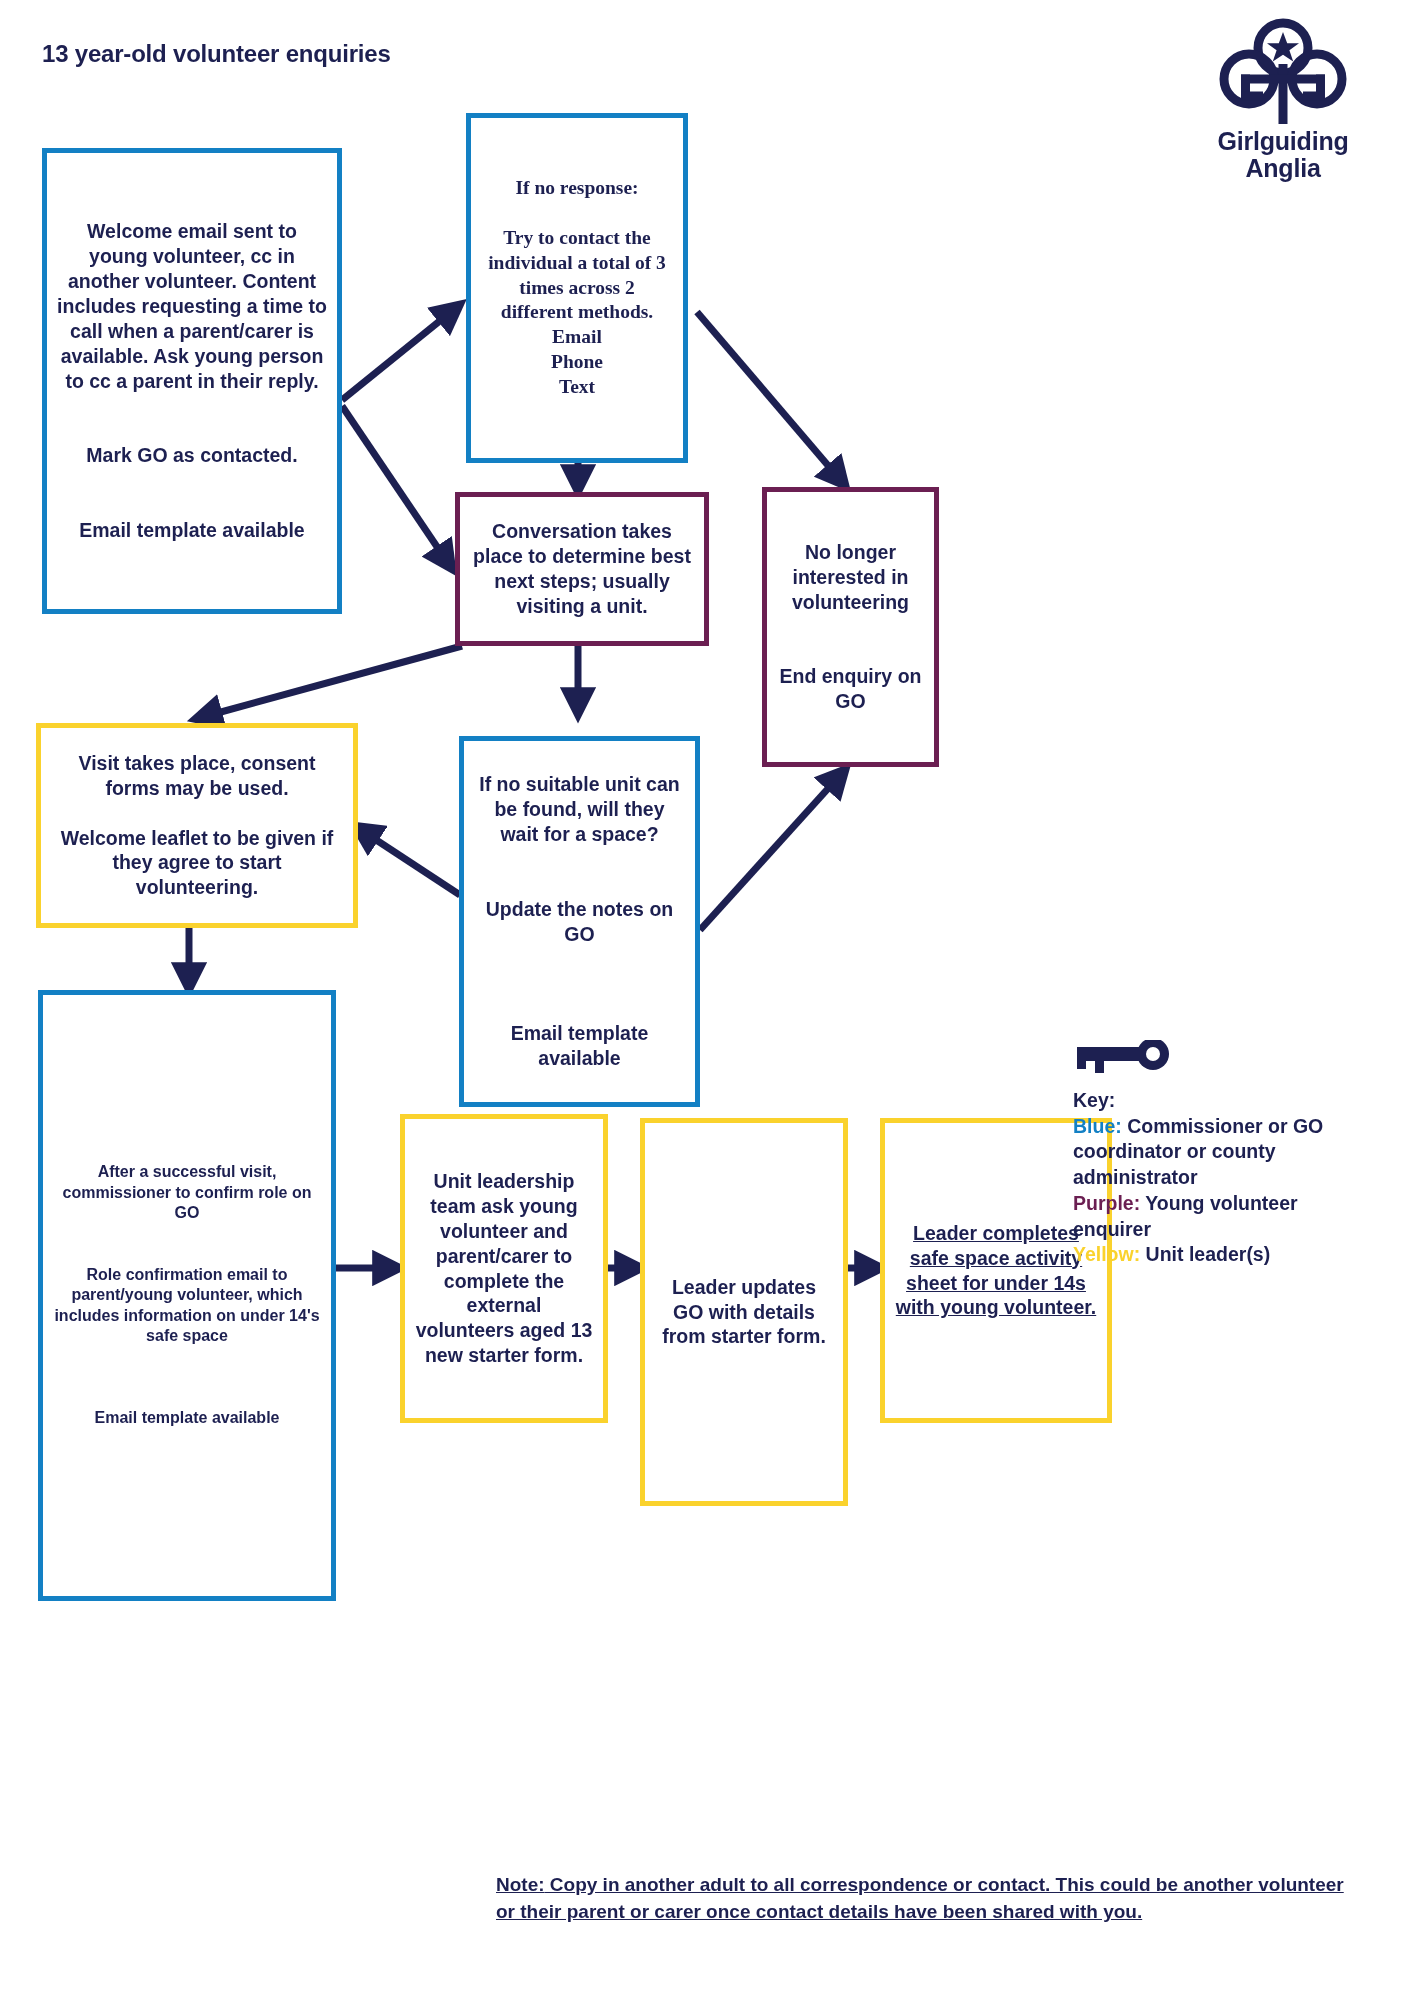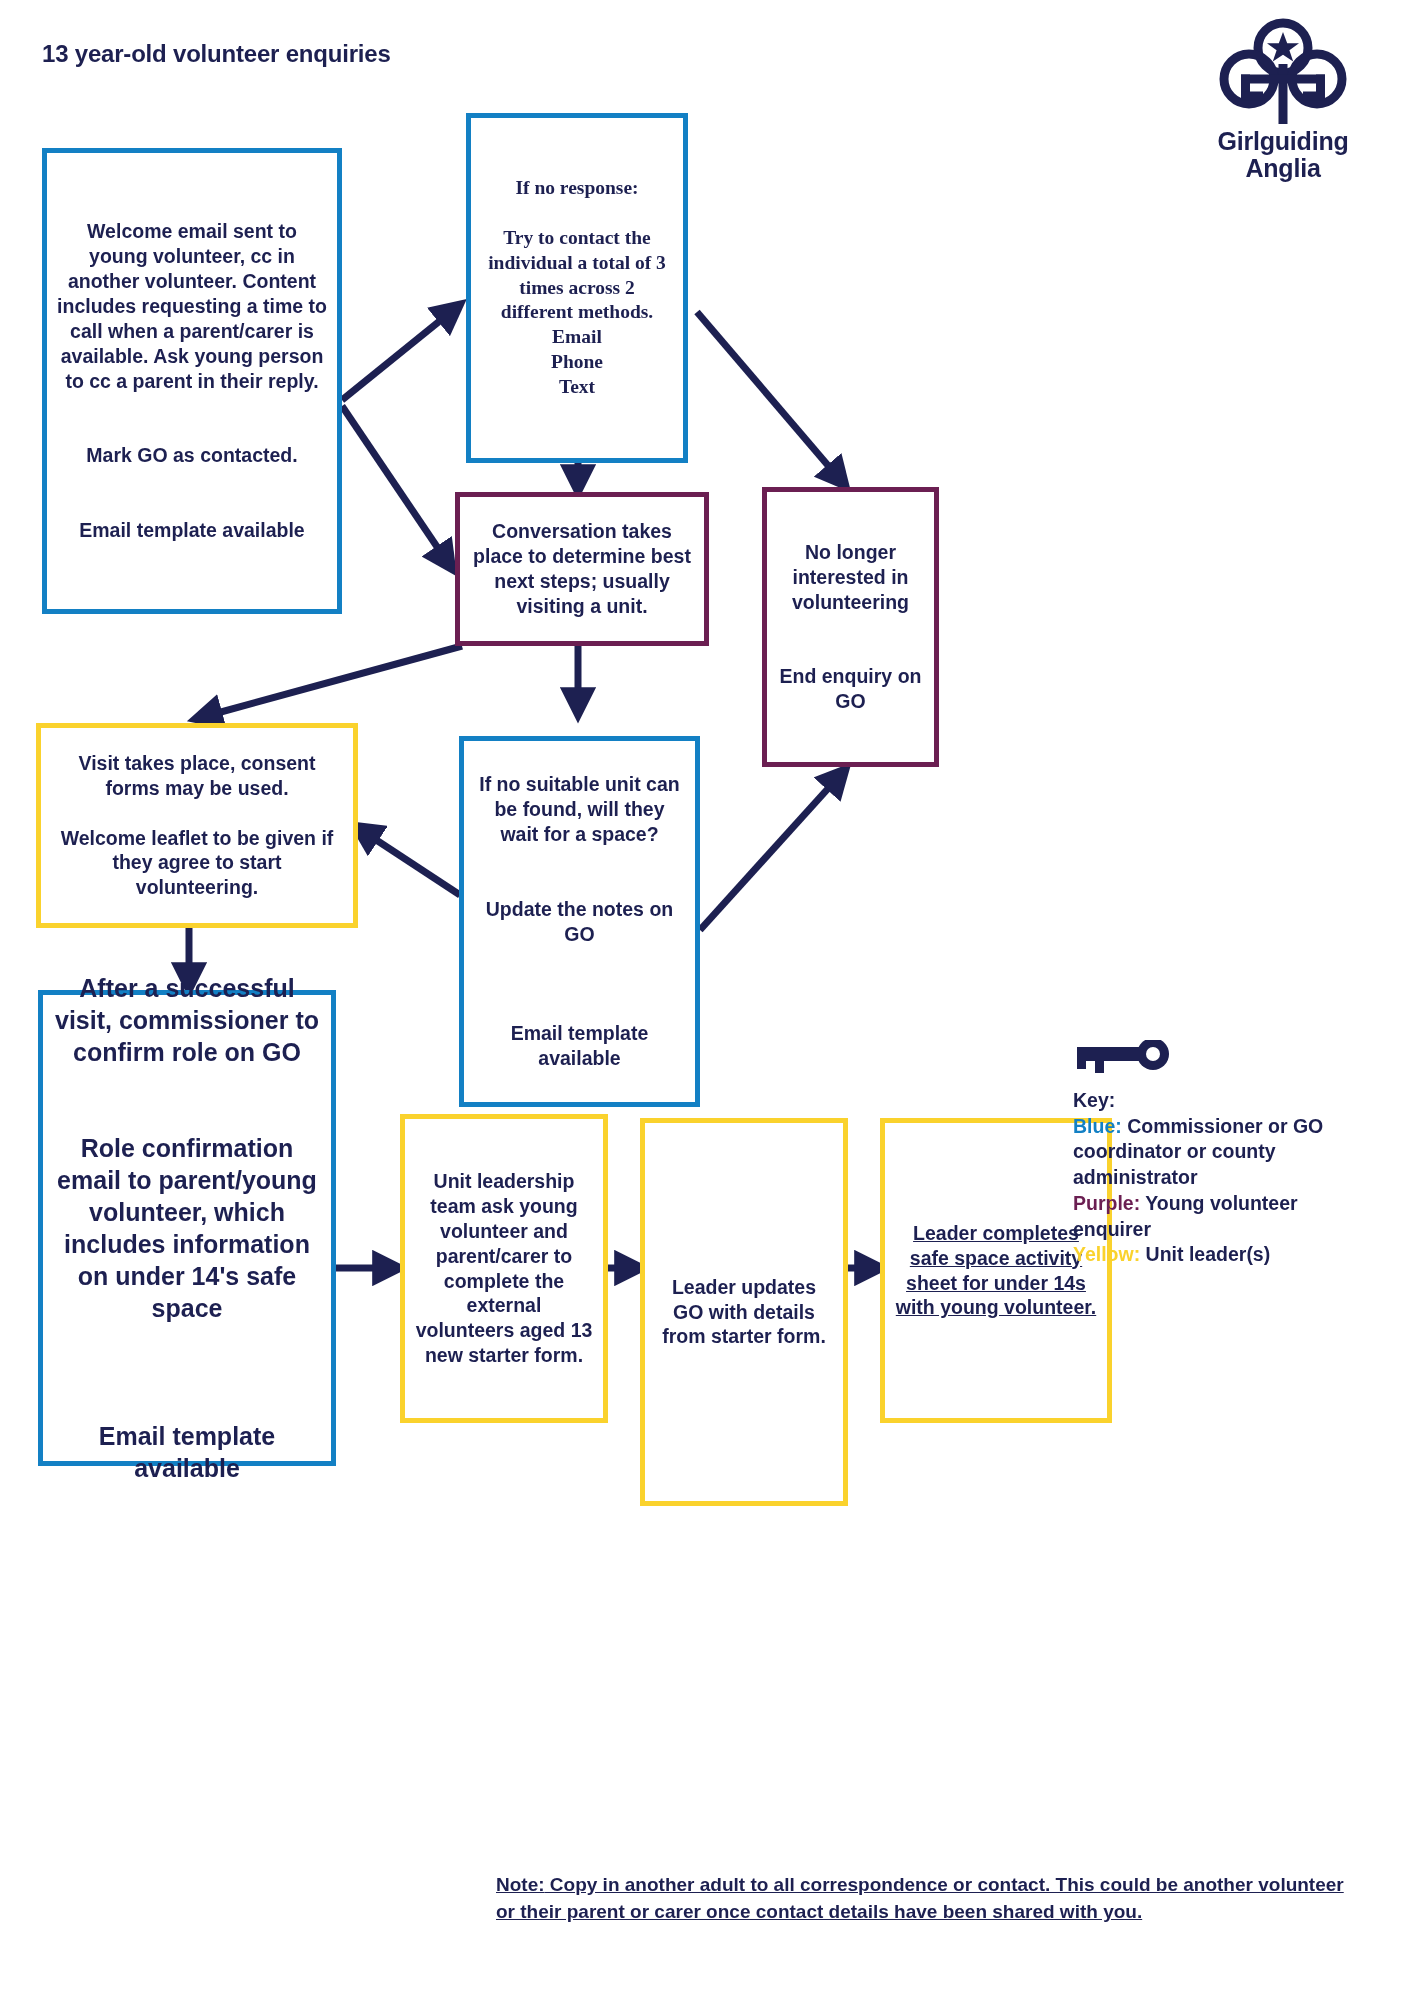--- a/index.html
+++ b/index.html
@@ -172,21 +172,21 @@
 
   <div class="node blue" style="left:459px; top:714px; width:241px; height:371px; font-size:19.5px;margin-top:22px;">If no suitable unit can be found, will they wait for a space?
 
 
 Update the notes on GO
 
 
 
 Email template available</div>
 
-  <div class="node blue" style="left:38px; top:990px; width:298px; height:476px; font-size:25px;">After a successful visit, commissioner to confirm role on GO
+  <div class="node blue" style="left:38px; top:990px; width:298px; height:611px; font-size:16px;">After a successful visit, commissioner to confirm role on GO
 
 
 Role confirmation email to parent/young volunteer, which includes information on under 14's safe space
 
 
 
 Email template available</div>
 
   <div class="node yellow" style="left:400px; top:1114px; width:208px; height:309px; font-size:19.5px;">Unit leadership team ask young volunteer and parent/carer to complete the external volunteers aged 13 new starter form.</div>
 

